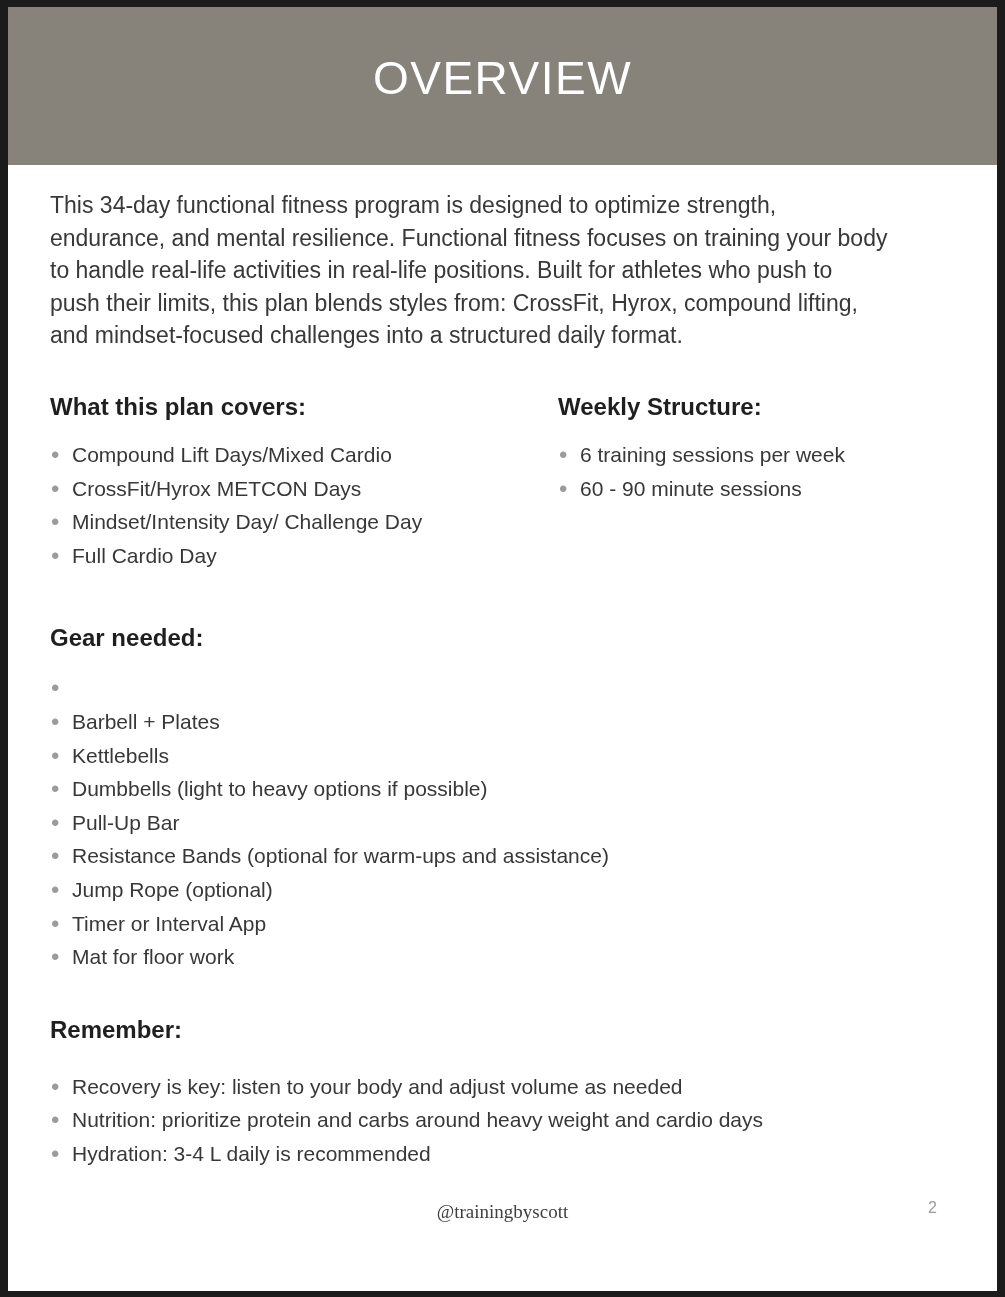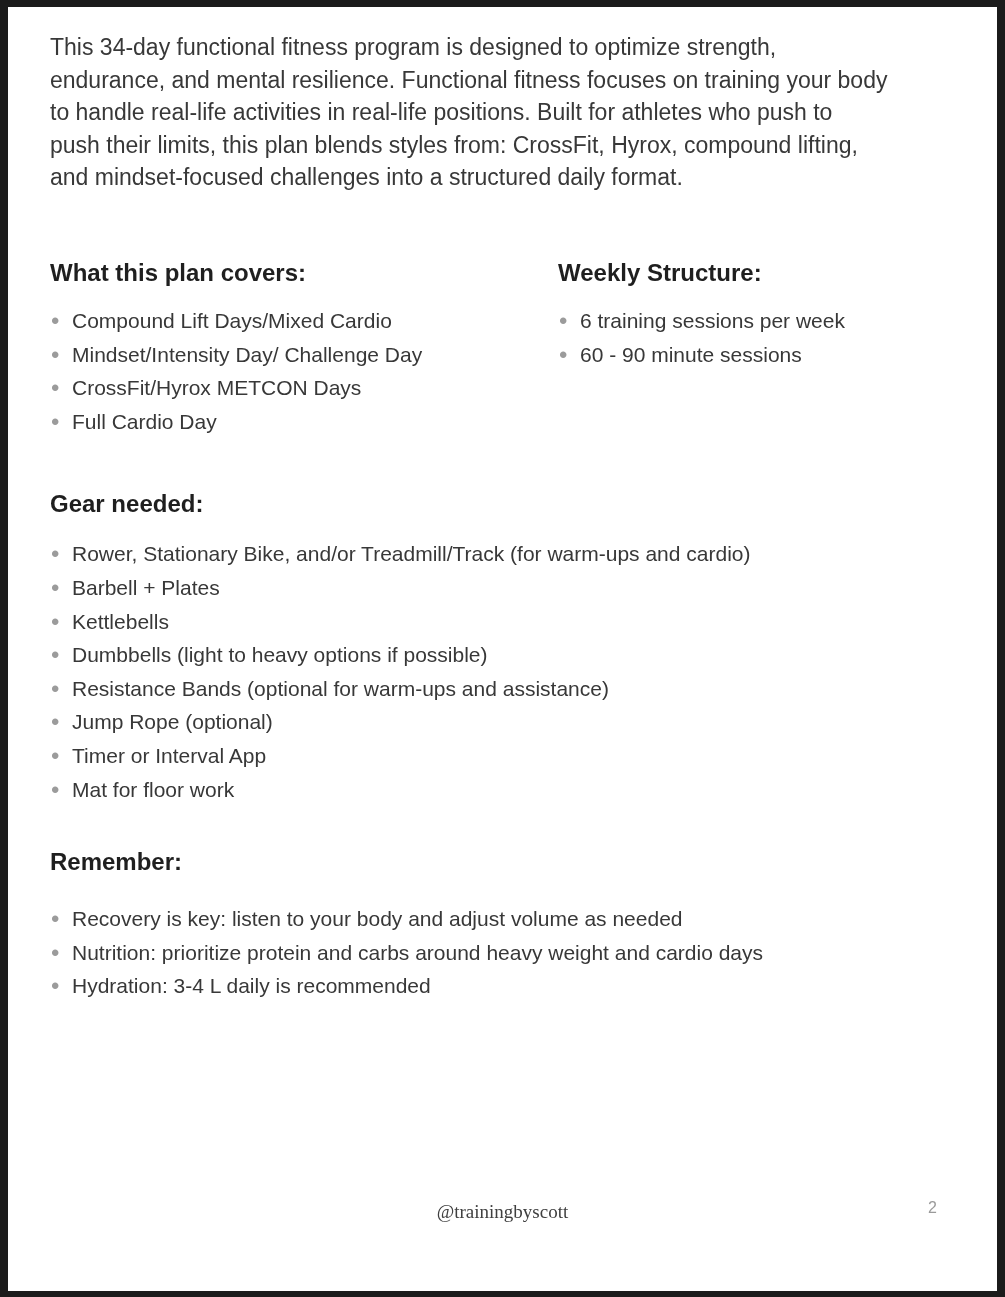--- a/index.html
+++ b/index.html
@@ -21,21 +21,21 @@
     height:158px;background:var(--band);
     display:flex;align-items:center;justify-content:center;
   }
   .band h1{
     margin:0;transform:translateY(-8px);
     font-size:46px;font-weight:400;letter-spacing:1.5px;color:var(--title);
   }
   .content{padding:0 42px;color:var(--text);}
   .intro{margin:24px 0 0 0;font-size:23px;line-height:32.6px;}
   .intro .line{display:block;}
-  .cols{display:flex;margin-top:64px;}
+  .cols{display:flex;margin-top:40px;}
   .col-left{width:508px;flex:none;}
   .col-right{flex:1;}
   h2{
     margin:0;font-size:24px;font-weight:700;line-height:30px;color:var(--heading);
   }
   ul.bullets{
     list-style:none;margin:17px 0 0 0;padding:0;
     font-size:21px;line-height:32.6px;
   }
   ul.bullets li{display:flex;padding-left:1px;}
@@ -54,20 +54,23 @@
   .page-num{
     position:absolute;right:60px;top:-2px;
     font-size:16px;color:var(--page-number);
   }
 </style>
 </head>
 <body>
 
 <div class="page">
 
+  <header class="band">
+    <h1>OVERVIEW</h1>
+  </header>
 
   <main class="content">
 
     <p class="intro">
       <span class="line">This 34-day functional fitness program is designed to optimize strength,</span>
       <span class="line">endurance, and mental resilience. Functional fitness focuses on training your body</span>
       <span class="line">to handle real-life activities in real-life positions. Built for athletes who push to</span>
       <span class="line">push their limits, this plan blends styles from: CrossFit, Hyrox, compound lifting,</span>
       <span class="line">and mindset-focused challenges into a structured daily format.</span>
     </p>
@@ -76,25 +79,25 @@
 
       <section class="col-left">
         <h2>What this plan covers:</h2>
         <ul class="bullets">
           <li>
             <span class="bullet"></span>
             <span>Compound Lift Days/Mixed Cardio</span>
           </li>
           <li>
             <span class="bullet"></span>
-            <span>Mindset/Intensity Day/ Challenge Day</span>
+            <span>CrossFit/Hyrox METCON Days</span>
           </li>
           <li>
             <span class="bullet"></span>
-            <span>CrossFit/Hyrox METCON Days</span>
+            <span>Mindset/Intensity Day/ Challenge Day</span>
           </li>
           <li>
             <span class="bullet"></span>
             <span>Full Cardio Day</span>
           </li>
         </ul>
       </section>
 
       <section class="col-right">
         <h2>Weekly Structure:</h2>
@@ -110,33 +113,36 @@
         </ul>
       </section>
 
     </div>
 
     <section class="section-gear">
       <h2>Gear needed:</h2>
       <ul class="bullets">
         <li>
           <span class="bullet"></span>
-          <span>Rower, Stationary Bike, and/or Treadmill/Track (for warm-ups and cardio)</span>
         </li>
         <li>
           <span class="bullet"></span>
           <span>Barbell + Plates</span>
         </li>
         <li>
           <span class="bullet"></span>
           <span>Kettlebells</span>
         </li>
         <li>
           <span class="bullet"></span>
           <span>Dumbbells (light to heavy options if possible)</span>
+        </li>
+        <li>
+          <span class="bullet"></span>
+          <span>Pull-Up Bar</span>
         </li>
         <li>
           <span class="bullet"></span>
           <span>Resistance Bands (optional for warm-ups and assistance)</span>
         </li>
         <li>
           <span class="bullet"></span>
           <span>Jump Rope (optional)</span>
         </li>
         <li>

